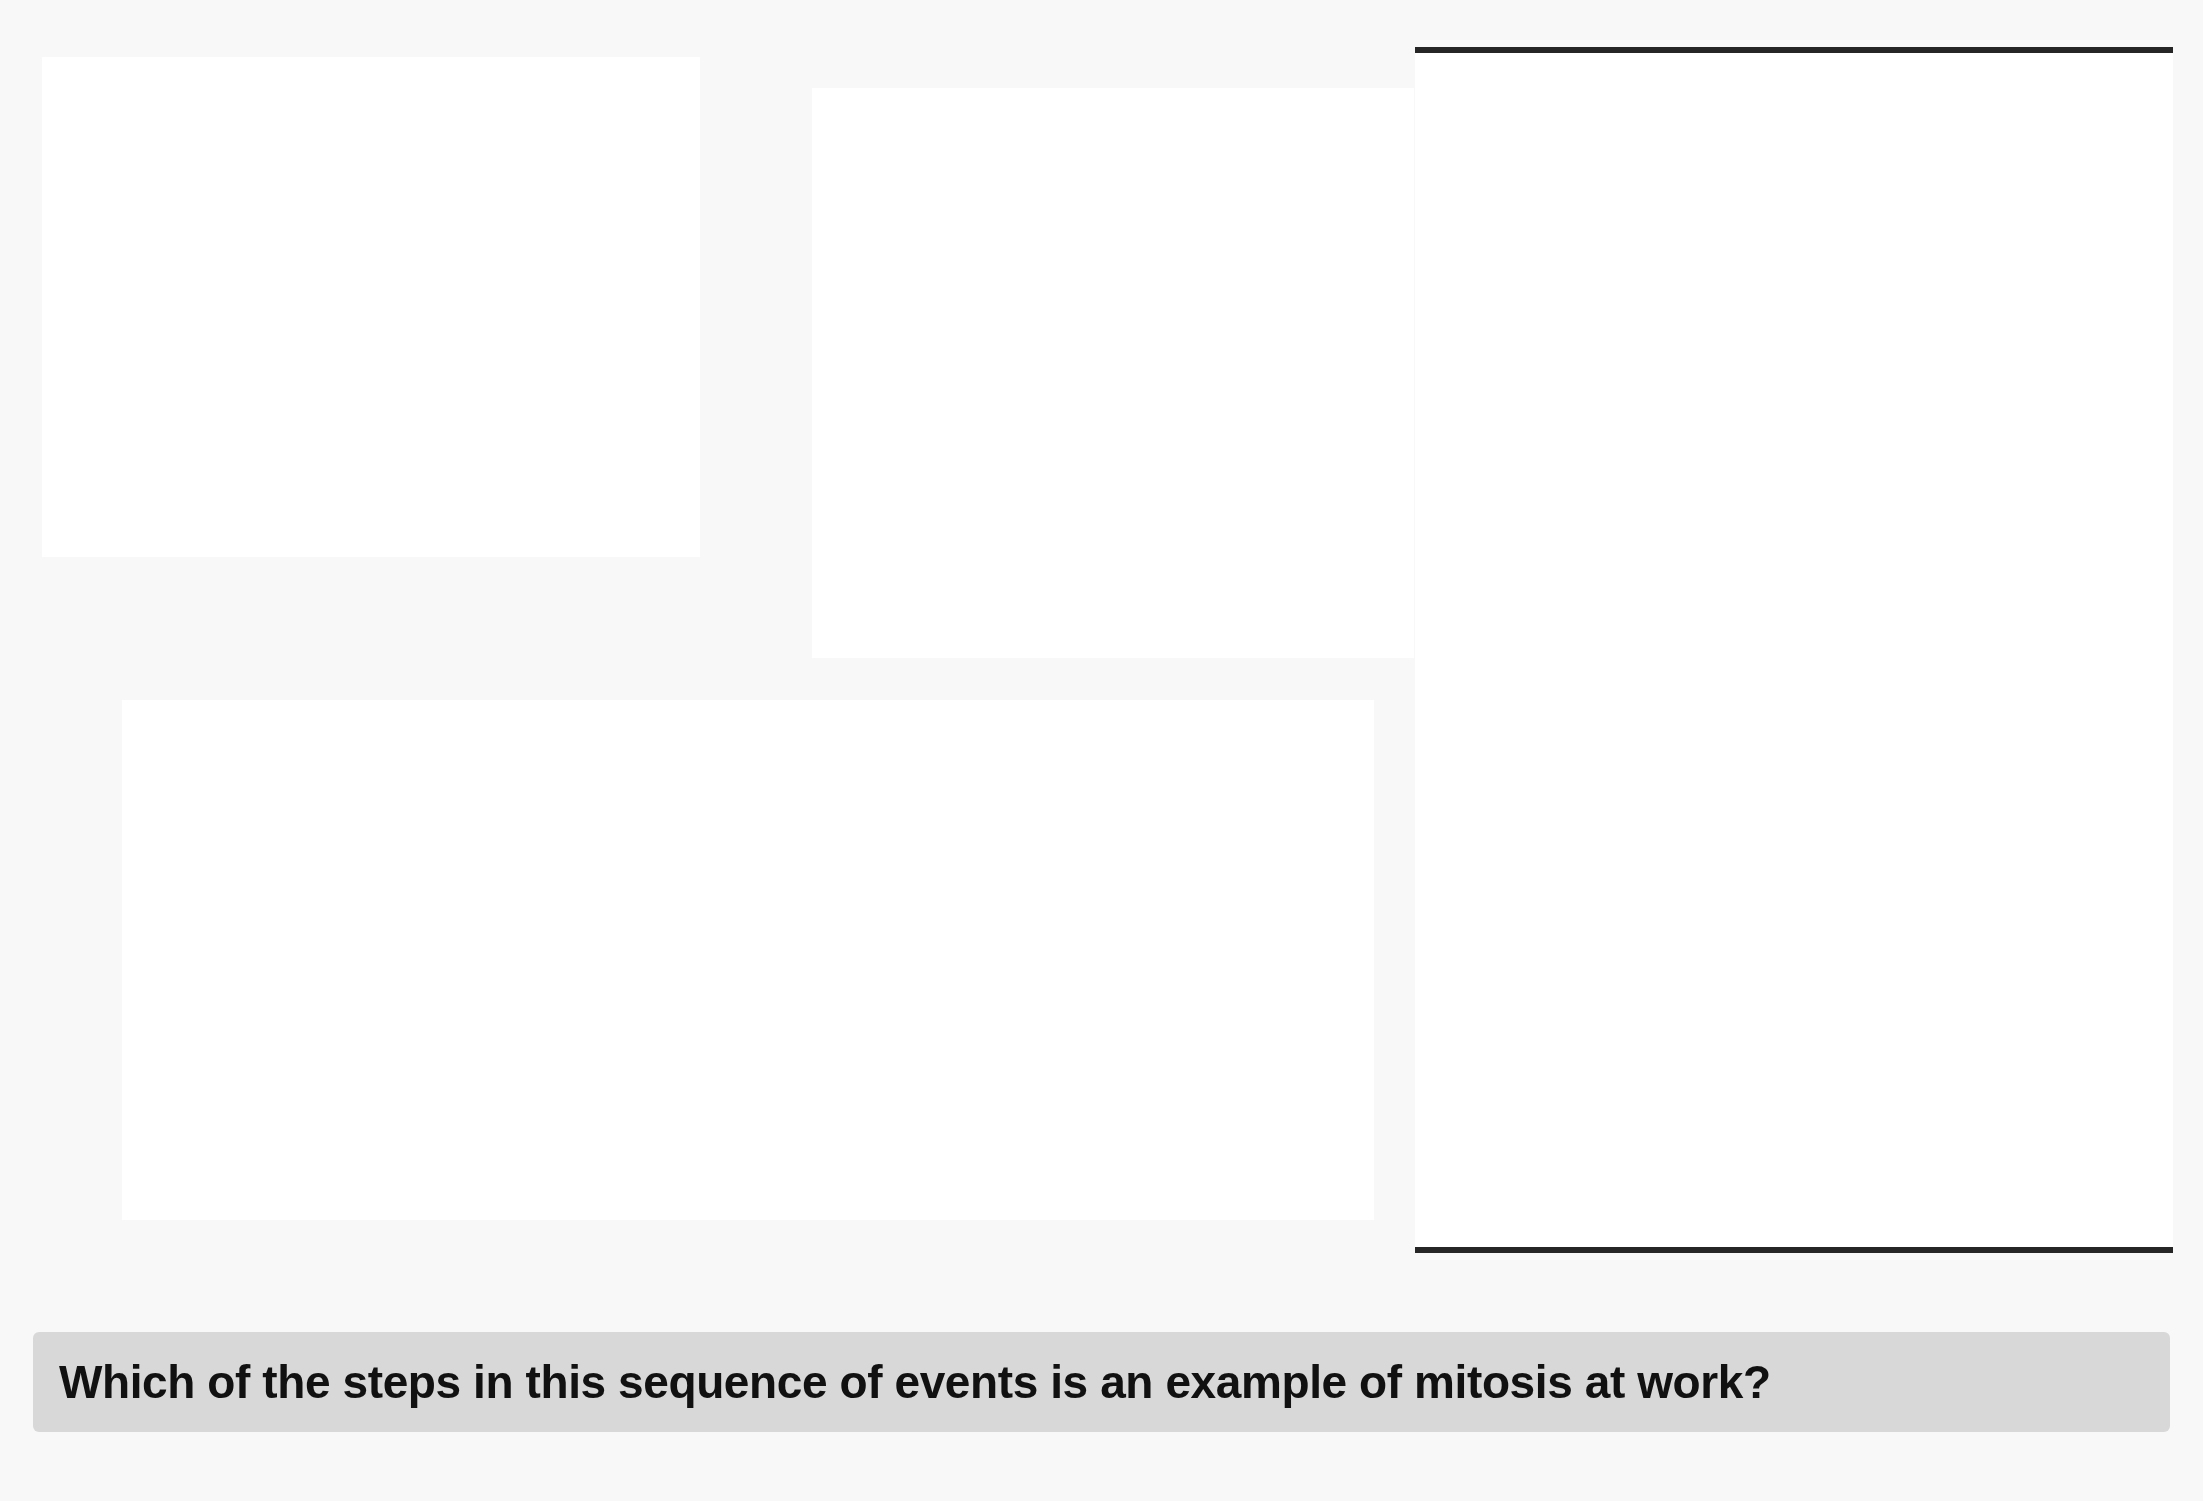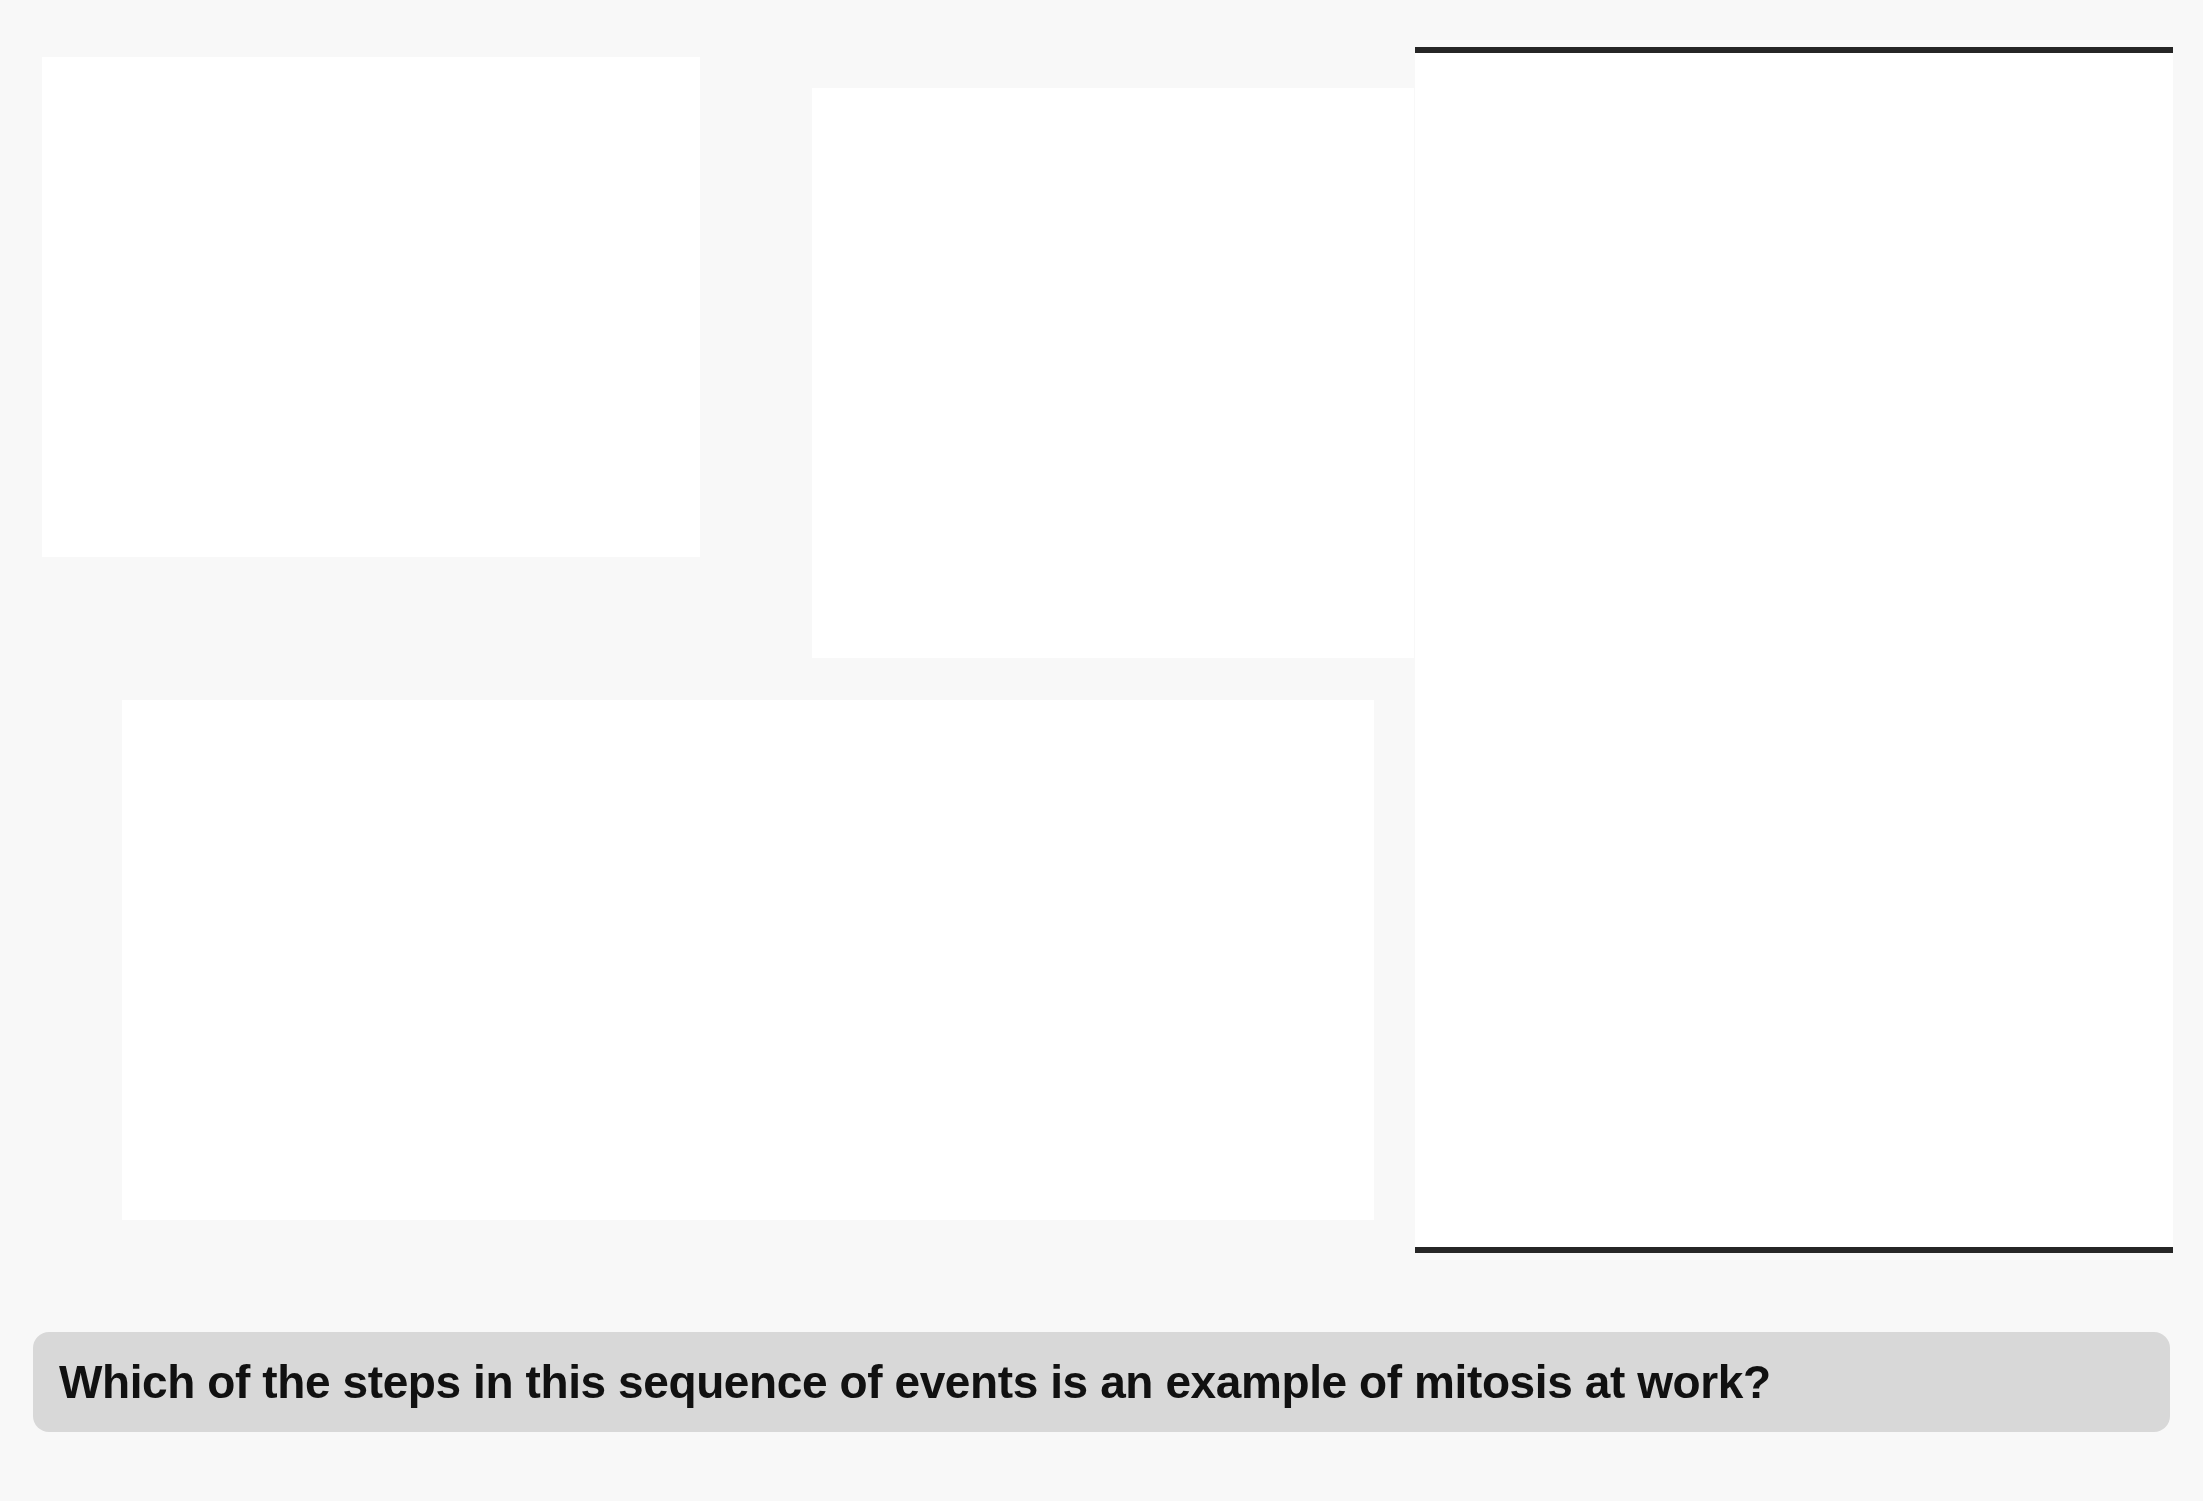--- a/index.html
+++ b/index.html
@@ -41,21 +41,21 @@
   #panel-interphase     { left: 122px;  top: 700px;  width: 1252px; height: 520px; }
 
   
   #question-bar {
     position: absolute;
     left: 33px;
     top: 1332px;
     width: 2137px;
     height: 100px;
     background: #d8d8d8;
-    border-radius: 16px;
+    border-radius: 6px;
     display: flex;
     align-items: center;
     box-sizing: border-box;
     padding: 0 26px;
   }
   #question-text {
     font-family: "Liberation Sans", sans-serif;
     font-weight: 700;
     font-size: 46px;
     letter-spacing: -0.4px;

